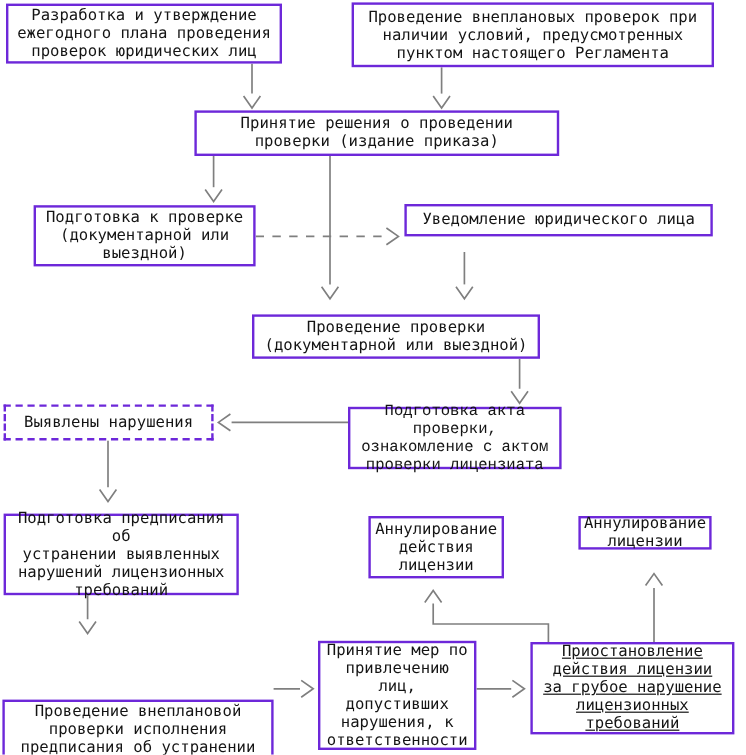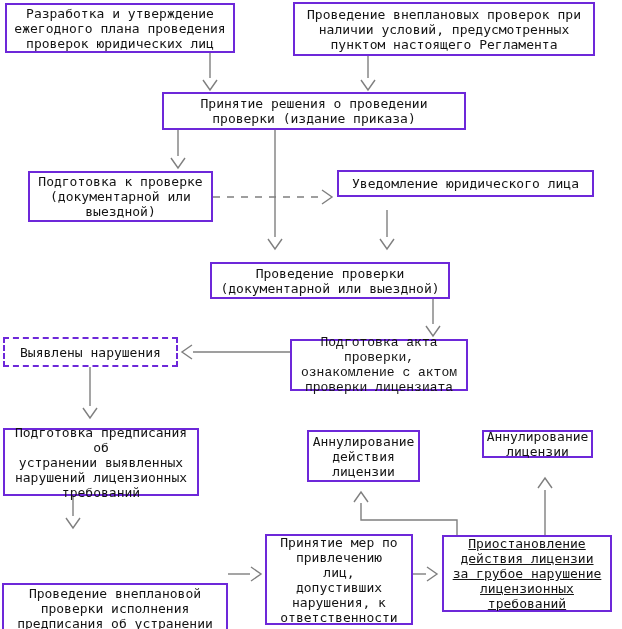--- a/index.html
+++ b/index.html
@@ -47,21 +47,21 @@
   #b-decision      { left: 162px; top: 92px;  width: 304px; height: 38px; }
   #b-prepare       { left: 28px;  top: 171px; width: 185px; height: 51px; }
   #b-notify        { left: 337px; top: 170px; width: 257px; height: 27px; }
   #b-conduct       { left: 210px; top: 262px; width: 240px; height: 37px; }
   #b-violations    { left: 3px;   top: 337px; width: 175px; height: 30px; }
   #b-act           { left: 290px; top: 339px; width: 178px; height: 52px; font-family: Liberation Mono, monospace; }
   #b-prescription  { left: 3px;   top: 428px; width: 196px; height: 68px; }
   #b-resume        { left: 307px; top: 430px; width: 113px; height: 52px; }
   #b-annul         { left: 482px; top: 430px; width: 111px; height: 28px; }
   #b-followup      { left: 2px;   top: 535px; width: 226px; height: 65px; margin-top: 48px; }
-  #b-measures      { left: 265px; top: 534px; width: 148px; height: 91px; }
+  #b-measures      { left: 265px; top: 534px; width: 132px; height: 91px; }
   #b-suspend       { left: 442px; top: 535px; width: 170px; height: 77px; text-decoration: underline; }
 </style>
 </head>
 <body>
 
 <div id="canvas">
 
   <svg id="connectors" width="622" height="629" viewBox="0 0 622 629" fill="none" stroke="#7f7f7f" stroke-width="1.4">
 
     <g>

